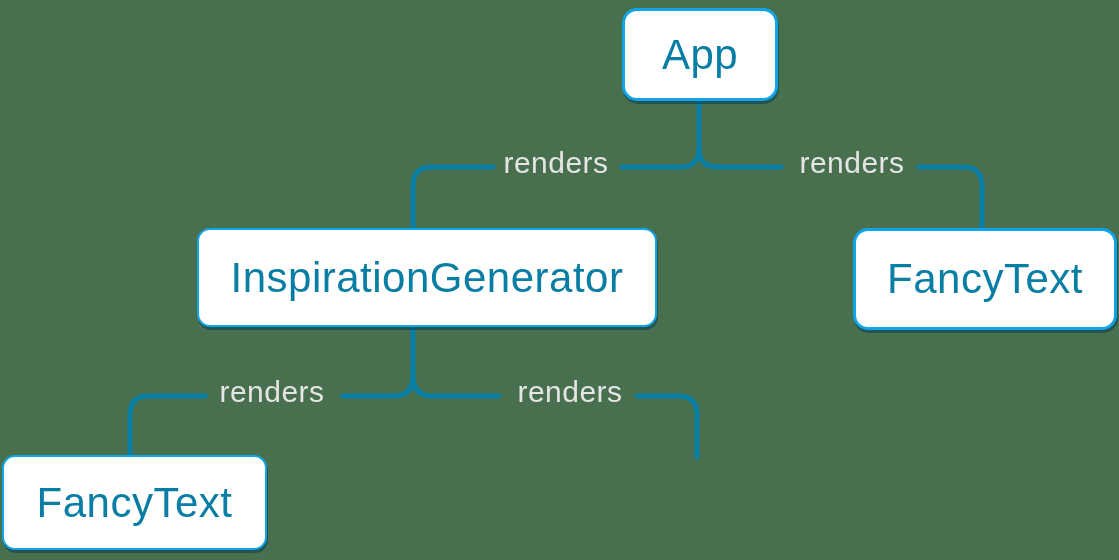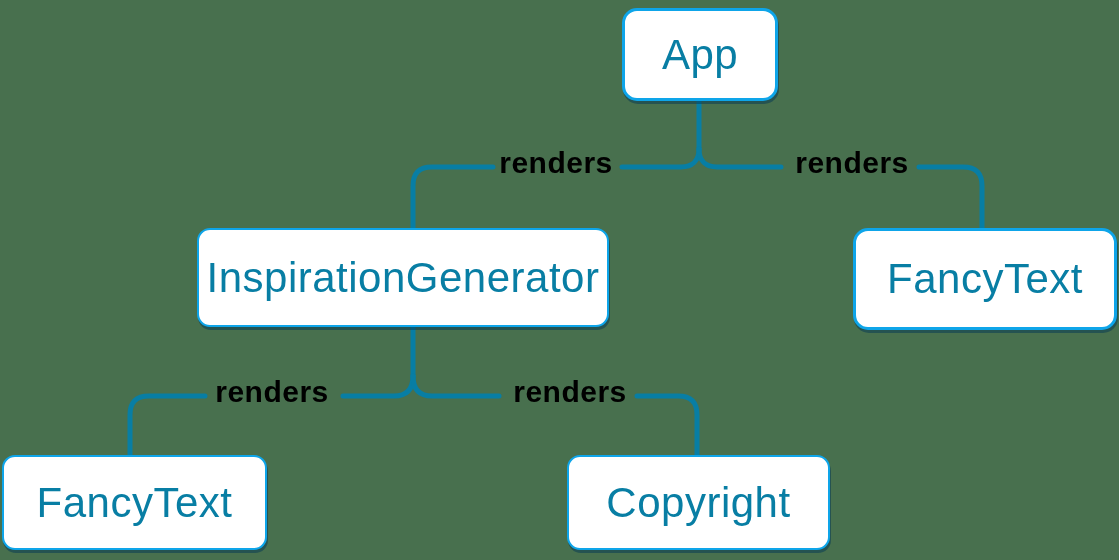--- a/index.html
+++ b/index.html
@@ -36,30 +36,30 @@
     display: flex;
     align-items: center;
     justify-content: center;
     color: #087EA4;
     font-size: 42px;
     font-weight: 500;
     letter-spacing: 0.5px;
     box-sizing: border-box;
   }
   .node-app            { left: 622px; top: 8px;   width: 156px; height: 93px;  border-width: 3px; border-radius: 15px; }
-  .node-insp           { left: 197px; top: 228px; width: 412px; height: 99px;  }
+  .node-insp           { left: 197px; top: 228px; width: 460px; height: 99px;  }
   .node-fancy-top      { left: 853px; top: 228px; width: 264px; height: 102px; border-width: 3px; border-radius: 15px; }
   .node-fancy-bottom   { left: 2px;   top: 455px; width: 265px; height: 95px;  }
   .node-copyright      { left: 567px; top: 455px; width: 263px; height: 95px;  }
   .edge-label {
     position: absolute;
     transform: translate(-50%, -50%);
-    color: #000000;
+    color: #e5e5e5;
     font-size: 30px;
-    font-weight: 700;
+    font-weight: 400;
     letter-spacing: 0.5px;
     white-space: nowrap;
   }
   .edge-label-1 { left: 556px; top: 163px; }
   .edge-label-2 { left: 852px; top: 163px; }
   .edge-label-3 { left: 272px; top: 392px; }
   .edge-label-4 { left: 570px; top: 392px; }
 </style>
 </head>
 <body>
@@ -90,22 +90,19 @@
   </div>
 
   <div class="node node-fancy-top">
     <span>FancyText</span>
   </div>
 
   <div class="node node-fancy-bottom">
     <span>FancyText</span>
   </div>
 
-  <div class="node node-copyright">
-    <span>Copyright</span>
-  </div>
 
   <div class="edge-label edge-label-1">renders</div>
   <div class="edge-label edge-label-2">renders</div>
   <div class="edge-label edge-label-3">renders</div>
   <div class="edge-label edge-label-4">renders</div>
 
 </div>
 
 </body></html>

